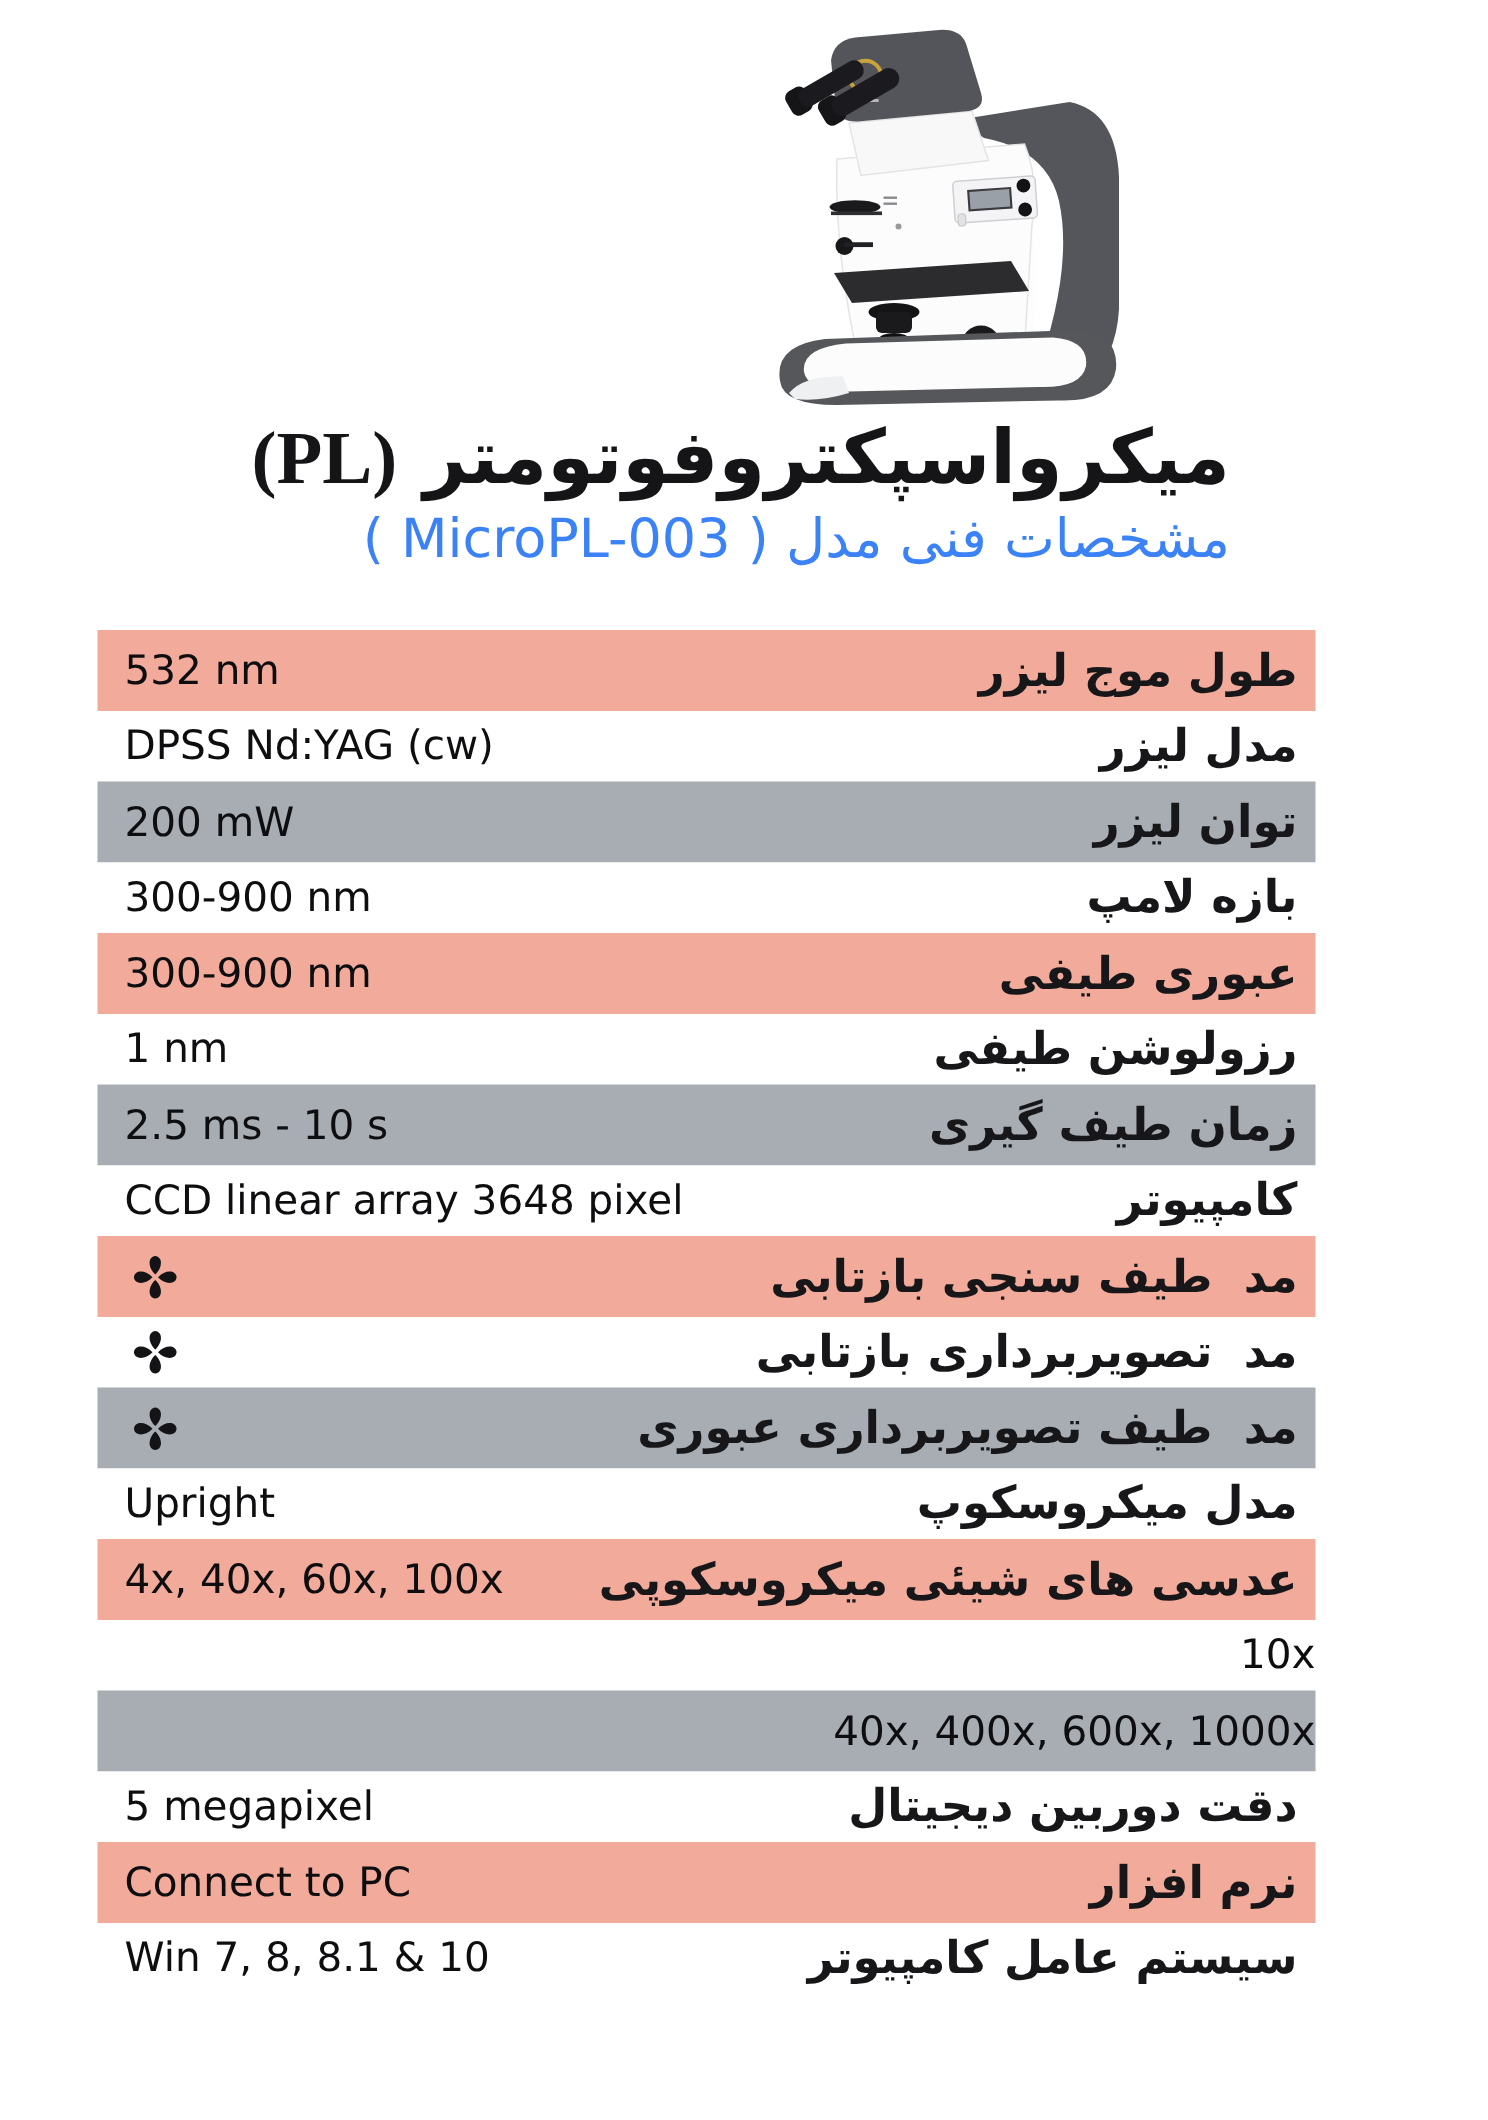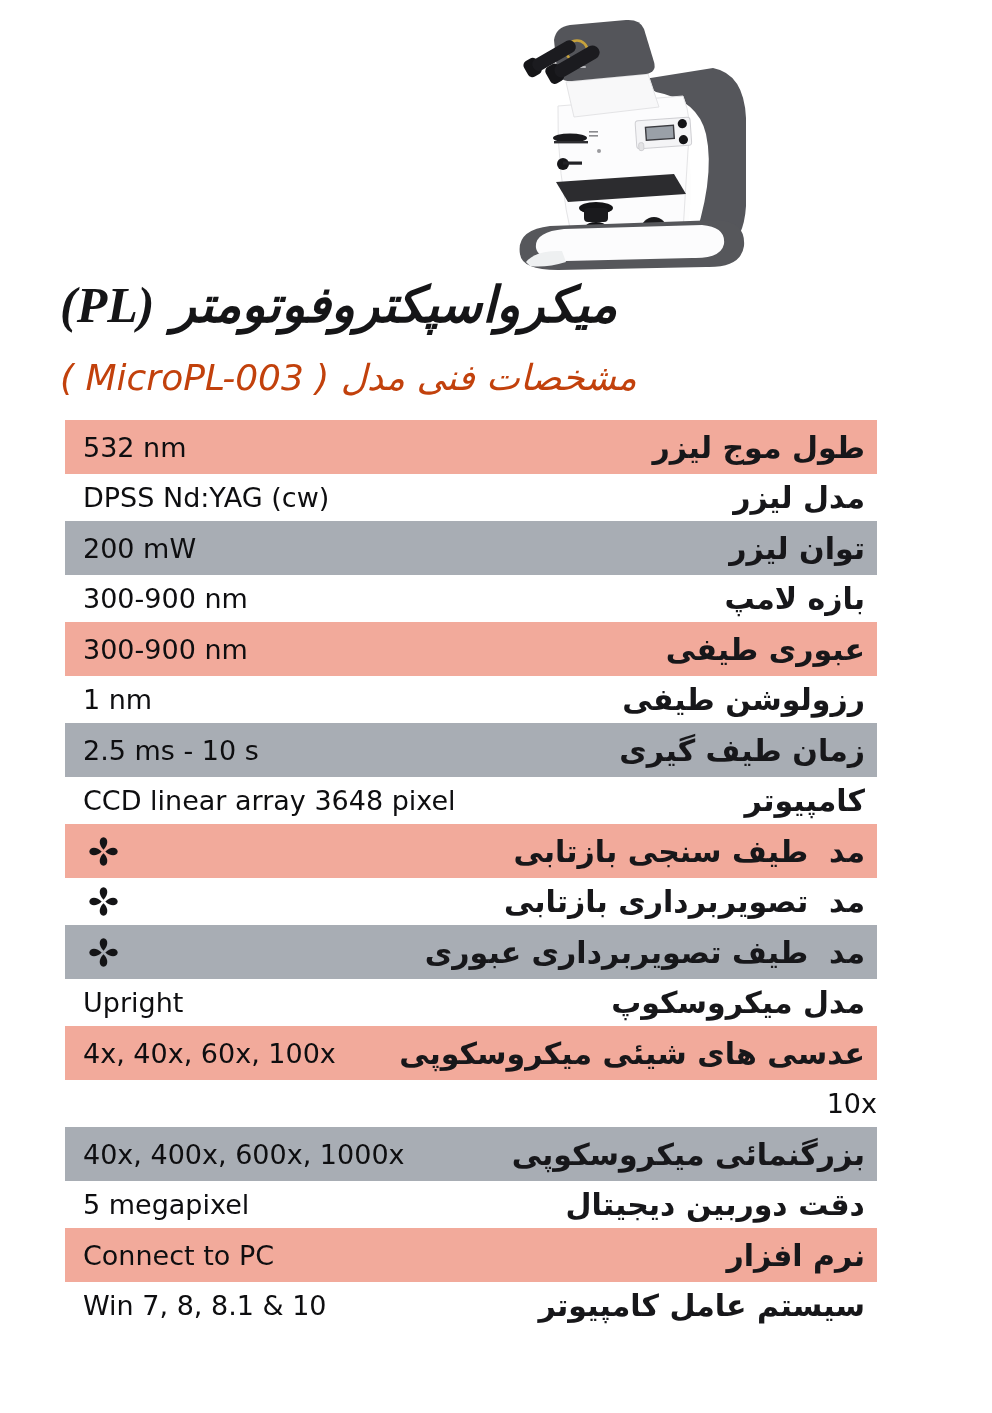--- a/index.html
+++ b/index.html
@@ -19,41 +19,40 @@
     left:478px; top:10px;
     width:300px; height:270px;
   }
   .microscope svg{width:100%;height:100%;display:block;}
 
   
   .title-block{
     position:absolute;
     left:60px; top:278px;
     width:760px;
-    text-align:left;
-    font-style:italic;
+    text-align:right;
   }
   .page-title{
     margin:0;
     font-size:50px;
     line-height:1.1;
     font-weight:700;
     color:#151517;
     letter-spacing:0;
   }
   .page-title .serif{
     font-family:"Liberation Serif","DejaVu Serif",serif;
     font-weight:700;
   }
   .page-subtitle{
-    margin-top:24px;
+    margin-top:6px;
     font-size:36px;
     line-height:1.15;
     font-weight:400;
-    color:#c2410c;
+    color:#3b82f6;
   }
 
   
   .spec-table{
     position:absolute;
     left:65px; top:420px;
     width:812px;
   }
   .row{
     display:flex;
@@ -243,21 +242,20 @@
       <div class="row row-salmon">
       <div class="label" dir="rtl">عدسی های شیئی میکروسکوپی</div>
       <div class="value">4x, 40x, 60x, 100x</div>
 
     </div>
       <div class="row row-white">
       <div class="value">10x</div>
 
     </div>
       <div class="row row-gray">
-      <div class="label" dir="rtl">بزرگنمائی میکروسکوپی</div>
       <div class="value">40x, 400x, 600x, 1000x</div>
 
     </div>
       <div class="row row-white">
       <div class="label" dir="rtl">دقت دوربین دیجیتال</div>
       <div class="value">5 megapixel</div>
 
     </div>
       <div class="row row-salmon">
       <div class="label" dir="rtl">نرم افزار</div>

